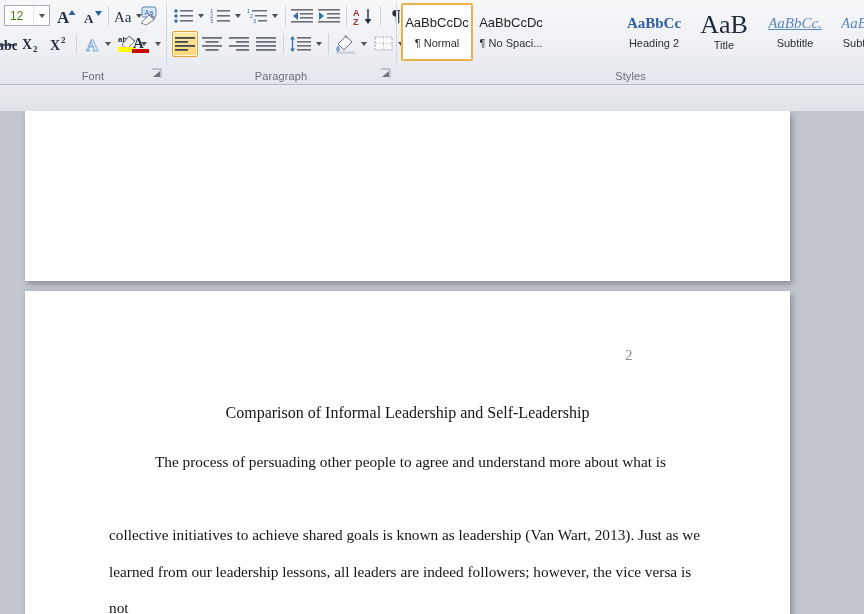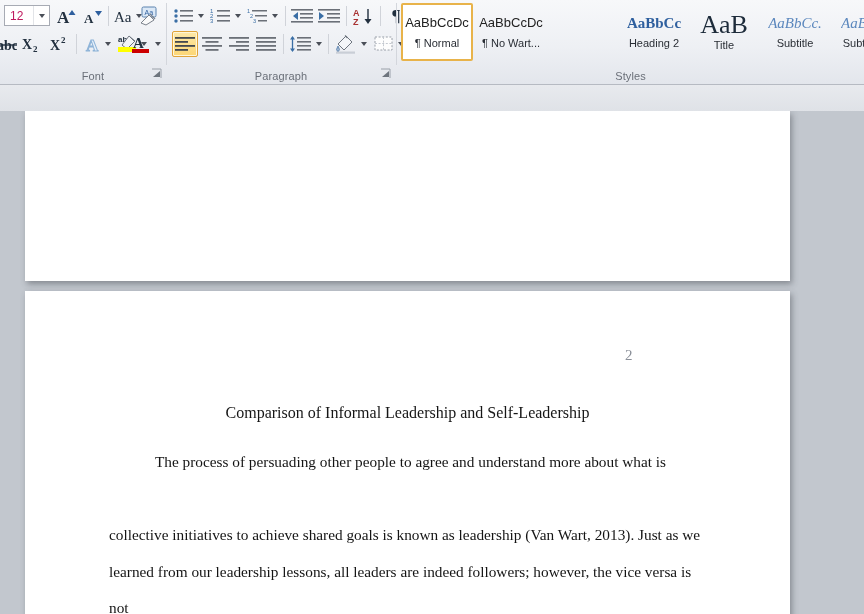--- a/index.html
+++ b/index.html
@@ -76,21 +76,21 @@
   .combo {
     position: absolute;
     box-sizing: border-box;
     background: #ffffff;
     border: 1px solid #a7abb4;
     height: 21px;
     display: flex; align-items: center;
     cursor: text;
   }
   .combo .val {
-    font-size: 12px; color: #be185d;
+    font-size: 12px; color: #4d7c0f;
     padding-left: 5px;
     flex: 1;
   }
   .combo .arrow {
     width: 15px; height: 19px;
     display: flex; align-items: center; justify-content: center;
     border-left: 1px solid #e2e4e8;
     cursor: pointer;
   }
   .caret {
@@ -497,36 +497,36 @@
 
     <div class="rgroup" style="left:397px; width:467px;">
 
       <div class="stylebox active" style="left:4px; width:72px;">
         <div class="style-sample">AaBbCcDc</div>
         <div class="style-name">¶ Normal</div>
       </div>
 
       <div class="stylebox" style="left:78px; width:72px;">
         <div class="style-sample">AaBbCcDc</div>
-        <div class="style-name">¶ No Wart...</div>
+        <div class="style-name">¶ No Spaci...</div>
       </div>
 
 
       <div class="stylebox" style="left:222px; width:70px;">
         <div class="style-sample" style="font-family:'Liberation Serif',serif;font-weight:bold;font-size:15px;color:#2e5f9e;">AaBbCc</div>
         <div class="style-name">Heading 2</div>
       </div>
 
       <div class="stylebox" style="left:294px; width:66px;">
         <div class="style-sample" style="font-family:'Liberation Serif',serif;font-size:26px;color:#1d2b3a;line-height:26px;">AaB</div>
         <div class="style-name" style="margin-top:1px;">Title</div>
       </div>
 
       <div class="stylebox" style="left:362px; width:72px;">
-        <div class="style-sample" style="font-family:'Liberation Serif',serif;font-style:italic;font-size:15px;color:#5b87bd;">AaBbCc.</div>
+        <div class="style-sample" style="font-family:'Liberation Serif',serif;font-style:italic;font-size:15px;color:#5b87bd;text-decoration:underline;">AaBbCc.</div>
         <div class="style-name">Subtitle</div>
       </div>
 
       <div class="stylebox" style="left:436px; width:42px; overflow:hidden;">
         <div class="style-sample" style="font-family:'Liberation Serif',serif;font-style:italic;font-size:15px;color:#5b87bd;">AaB</div>
         <div class="style-name">Subt</div>
       </div>
 
       <div class="rgroup-label" style="left:0px; width:467px;">Styles</div>
     </div>

